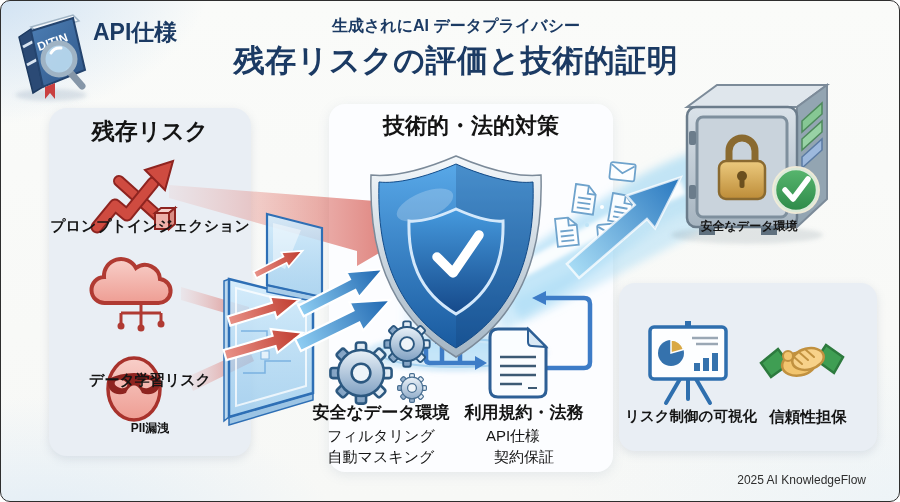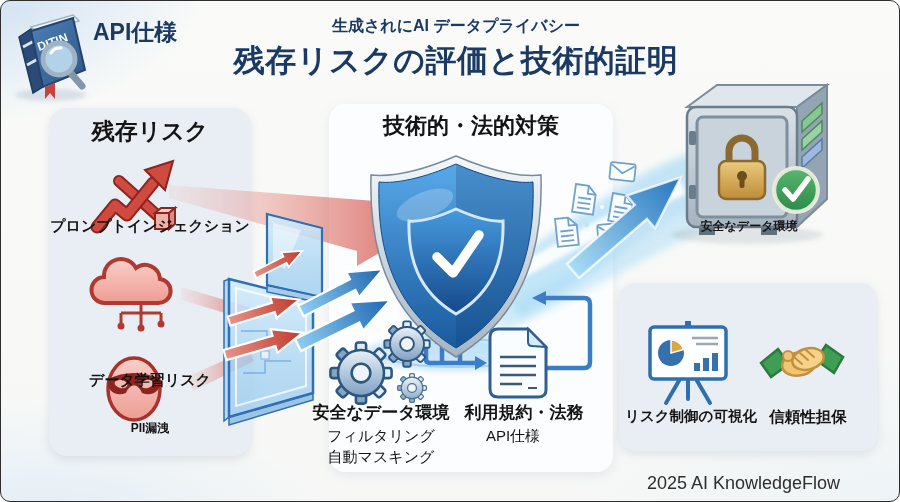--- a/index.html
+++ b/index.html
@@ -24,21 +24,21 @@
   .subtitle{left:205px;top:15px;width:500px;font-size:16px;}
   .title{left:155px;top:41px;width:600px;font-size:31px;letter-spacing:0.5px;}
   .risk-title{left:48px;top:116px;width:202px;font-size:23px;}
   .mid-title{left:330px;top:112px;width:280px;font-size:22px;}
   .risk-label{left:48px;width:202px;font-size:15px;}
   .m-label{width:190px;font-size:17px;}
   .m-sub{width:190px;font-size:15px;font-weight:500;}
   .outcome-label{left:653px;top:218px;width:190px;font-size:12px;}
   .ev-title{left:618px;top:292px;width:258px;font-size:20px;}
   .ev-label{font-size:14.5px;}
-  .footer{left:620px;top:472px;width:245px;font-size:18px;color:#2e2e2e;text-align:center;font-weight:500;}
+  .footer{left:620px;top:472px;width:245px;font-size:12px;color:#2e2e2e;text-align:right;font-weight:500;}
   svg.flow{position:absolute;left:0;top:0;z-index:3;}
 </style>
 </head>
 <body>
 
 <div class="stage">
 
   <div class="panel panel-left"></div>
   <div class="panel panel-mid"></div>
   <div class="panel panel-right"></div>
@@ -349,20 +349,21 @@
   <div class="lbl bold risk-label" style="top:420px;font-size:12px;">PII漏洩</div>
 
   <div class="lbl bold mid-title">技術的・法的対策</div>
 
   <div class="lbl bold m-label" style="left:285px;top:402px;">安全なデータ環境</div>
   <div class="lbl m-sub" style="left:285px;top:426px;">フィルタリング</div>
   <div class="lbl m-sub" style="left:285px;top:447px;">自動マスキング</div>
 
   <div class="lbl bold m-label" style="left:428px;top:402px;">利用規約・法務</div>
   <div class="lbl m-sub" style="left:417px;top:426px;">API仕様</div>
+  <div class="lbl m-sub" style="left:428px;top:447px;">契約保証</div>
 
   <div class="lbl bold outcome-label">安全なデータ環境</div>
 
   <div class="lbl bold ev-label" style="left:620px;top:407px;width:140px;">リスク制御の可視化</div>
   <div class="lbl bold ev-label" style="left:752px;top:407px;width:110px;font-size:15.5px;">信頼性担保</div>
 
   <div class="lbl footer">2025 AI KnowledgeFlow</div>
 </div>
 
 </body></html>

